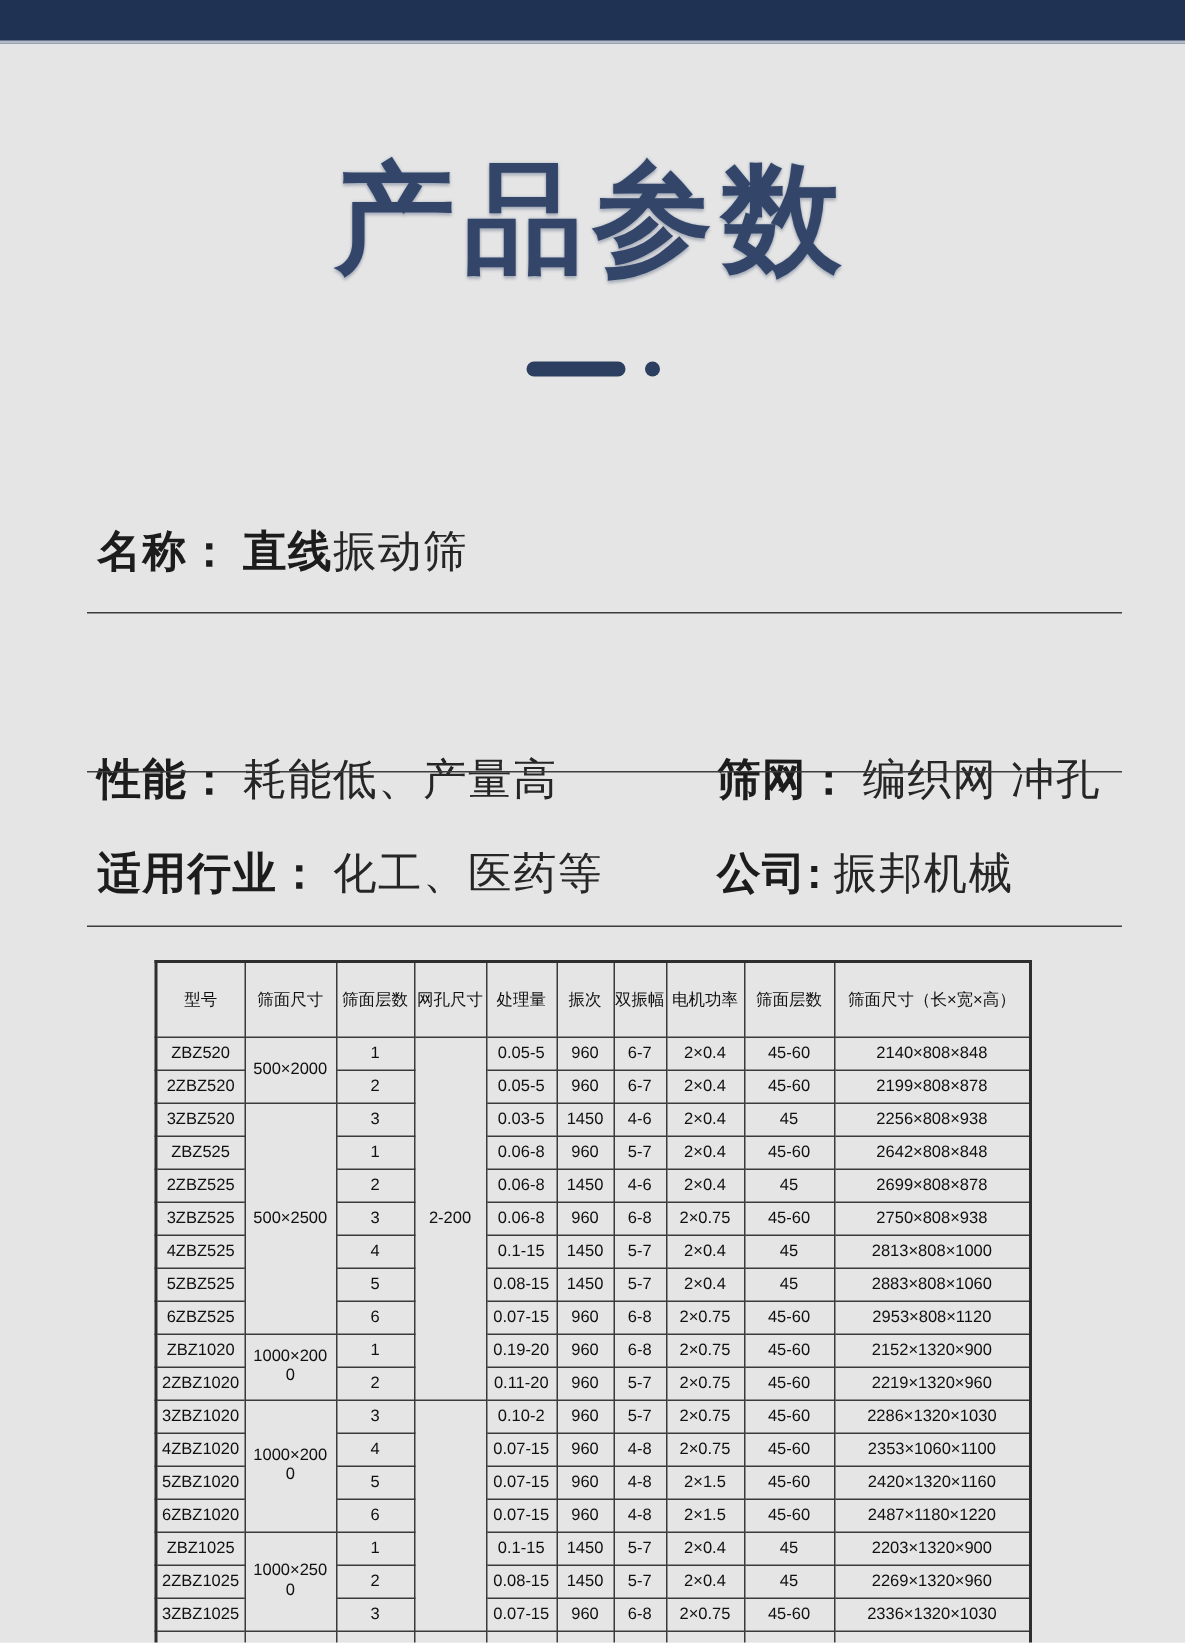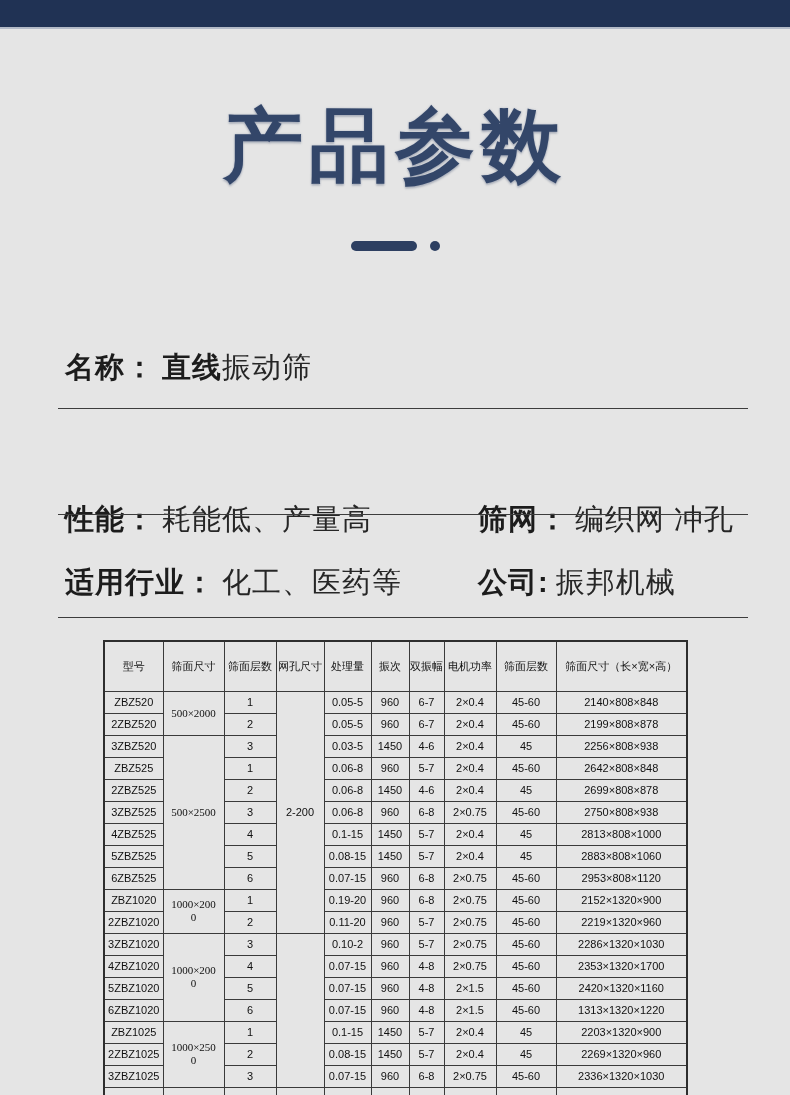--- a/index.html
+++ b/index.html
@@ -99,21 +99,21 @@
       font-size: 11px;
       font-weight: normal;
       color: #101010;
       text-align: center;
       vertical-align: middle;
       padding: 0;
       overflow: hidden;
     }
     table.spec-table thead tr { height: 50px; margin-left: 31px; }
     table.spec-table tbody tr { height: 22px; }
-    .cell-pre { white-space: pre-line; line-height: 13px; font-family: Liberation Serif, serif; }
+    .cell-pre { white-space: pre-line; line-height: 13px; }
   </style>
 </head>
 <body>
 
 <div class="page">
 
   <div class="topbar"></div>
 
   <div class="page-title">产品参数</div>
 
@@ -307,41 +307,41 @@
             <td>2286×1320×1030</td>
           </tr>
           <tr>
             <td>4ZBZ1020</td>
             <td>4</td>
             <td>0.07-15</td>
             <td>960</td>
             <td>4-8</td>
             <td>2×0.75</td>
             <td>45-60</td>
-            <td>2353×1320×1700</td>
+            <td>2353×1060×1100</td>
           </tr>
           <tr>
             <td>5ZBZ1020</td>
             <td>5</td>
             <td>0.07-15</td>
             <td>960</td>
             <td>4-8</td>
             <td>2×1.5</td>
             <td>45-60</td>
             <td>2420×1320×1160</td>
           </tr>
           <tr>
             <td>6ZBZ1020</td>
             <td>6</td>
             <td>0.07-15</td>
             <td>960</td>
             <td>4-8</td>
             <td>2×1.5</td>
             <td>45-60</td>
-            <td>1313×1320×1220</td>
+            <td>2487×1180×1220</td>
           </tr>
           <tr>
             <td>ZBZ1025</td>
             <td rowspan="3" class="cell-pre">1000×250
 0</td>
             <td>1</td>
             <td>0.1-15</td>
             <td>1450</td>
             <td>5-7</td>
             <td>2×0.4</td>

